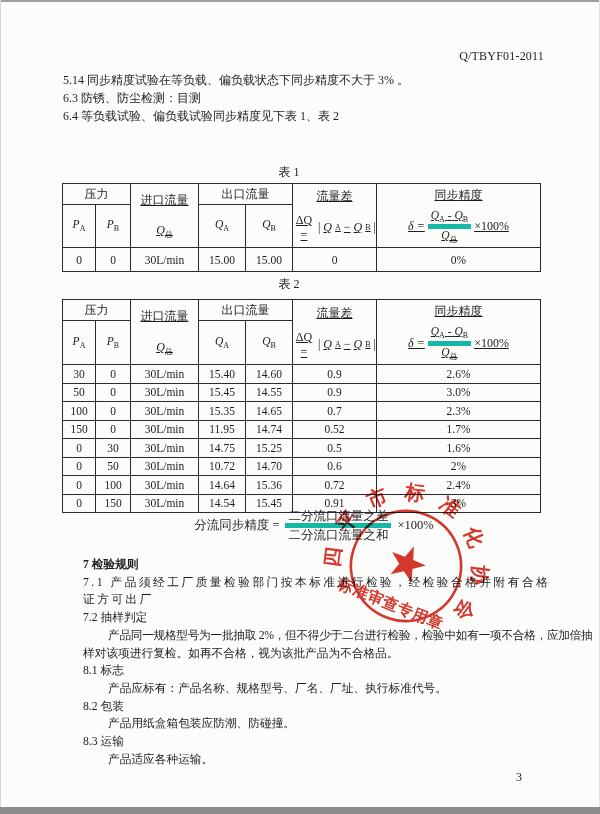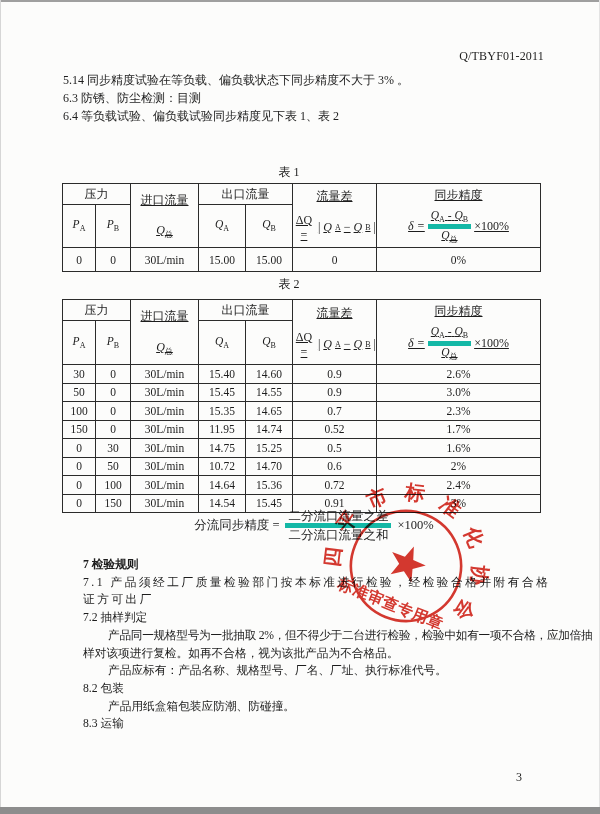--- a/index.html
+++ b/index.html
@@ -281,24 +281,26 @@
   <span>×100%</span>
 </div>
 
 <div class="sec7">
   <div class="bold">7 检验规则</div>
   <div class="spaced">7.1 产品须经工厂质量检验部门按本标准进行检验，经检验合格并附有合格</div>
   <div class="spaced">证方可出厂</div>
   <div>7.2 抽样判定</div>
   <div class="indent tight">产品同一规格型号为一批抽取 2%，但不得少于二台进行检验，检验中如有一项不合格，应加倍抽</div>
   <div>样对该项进行复检。如再不合格，视为该批产品为不合格品。</div>
+  <div>8.1 标志</div>
   <div class="indent">产品应标有：产品名称、规格型号、厂名、厂址、执行标准代号。</div>
   <div>8.2 包装</div>
   <div class="indent">产品用纸盒箱包装应防潮、防碰撞。</div>
   <div>8.3 运输</div>
+  <div class="indent">产品适应各种运输。</div>
 </div>
 
 <svg class="stamp" viewBox="0 0 300 300" xmlns="http://www.w3.org/2000/svg">
   <g transform="translate(150,150) rotate(22)">
     <circle r="55" fill="none" stroke="#d3271d" stroke-width="2.6"></circle>
     <polygon fill="#d3271d" transform="translate(0,-2)" points="0,-19 4.5,-6.2 18.1,-5.9 7.2,2.4 11.2,15.4 0,7.6 -11.2,15.4 -7.2,2.4 -18.1,-5.9 -4.5,-6.2"></polygon>
     <text transform="rotate(-105) translate(0,-67)" text-anchor="middle" font-size="20">四</text>
     <text transform="rotate(-75) translate(0,-67)" text-anchor="middle" font-size="20">平</text>
     <text transform="rotate(-45) translate(0,-67)" text-anchor="middle" font-size="20">市</text>
     <text transform="rotate(-15) translate(0,-67)" text-anchor="middle" font-size="20">标</text>

